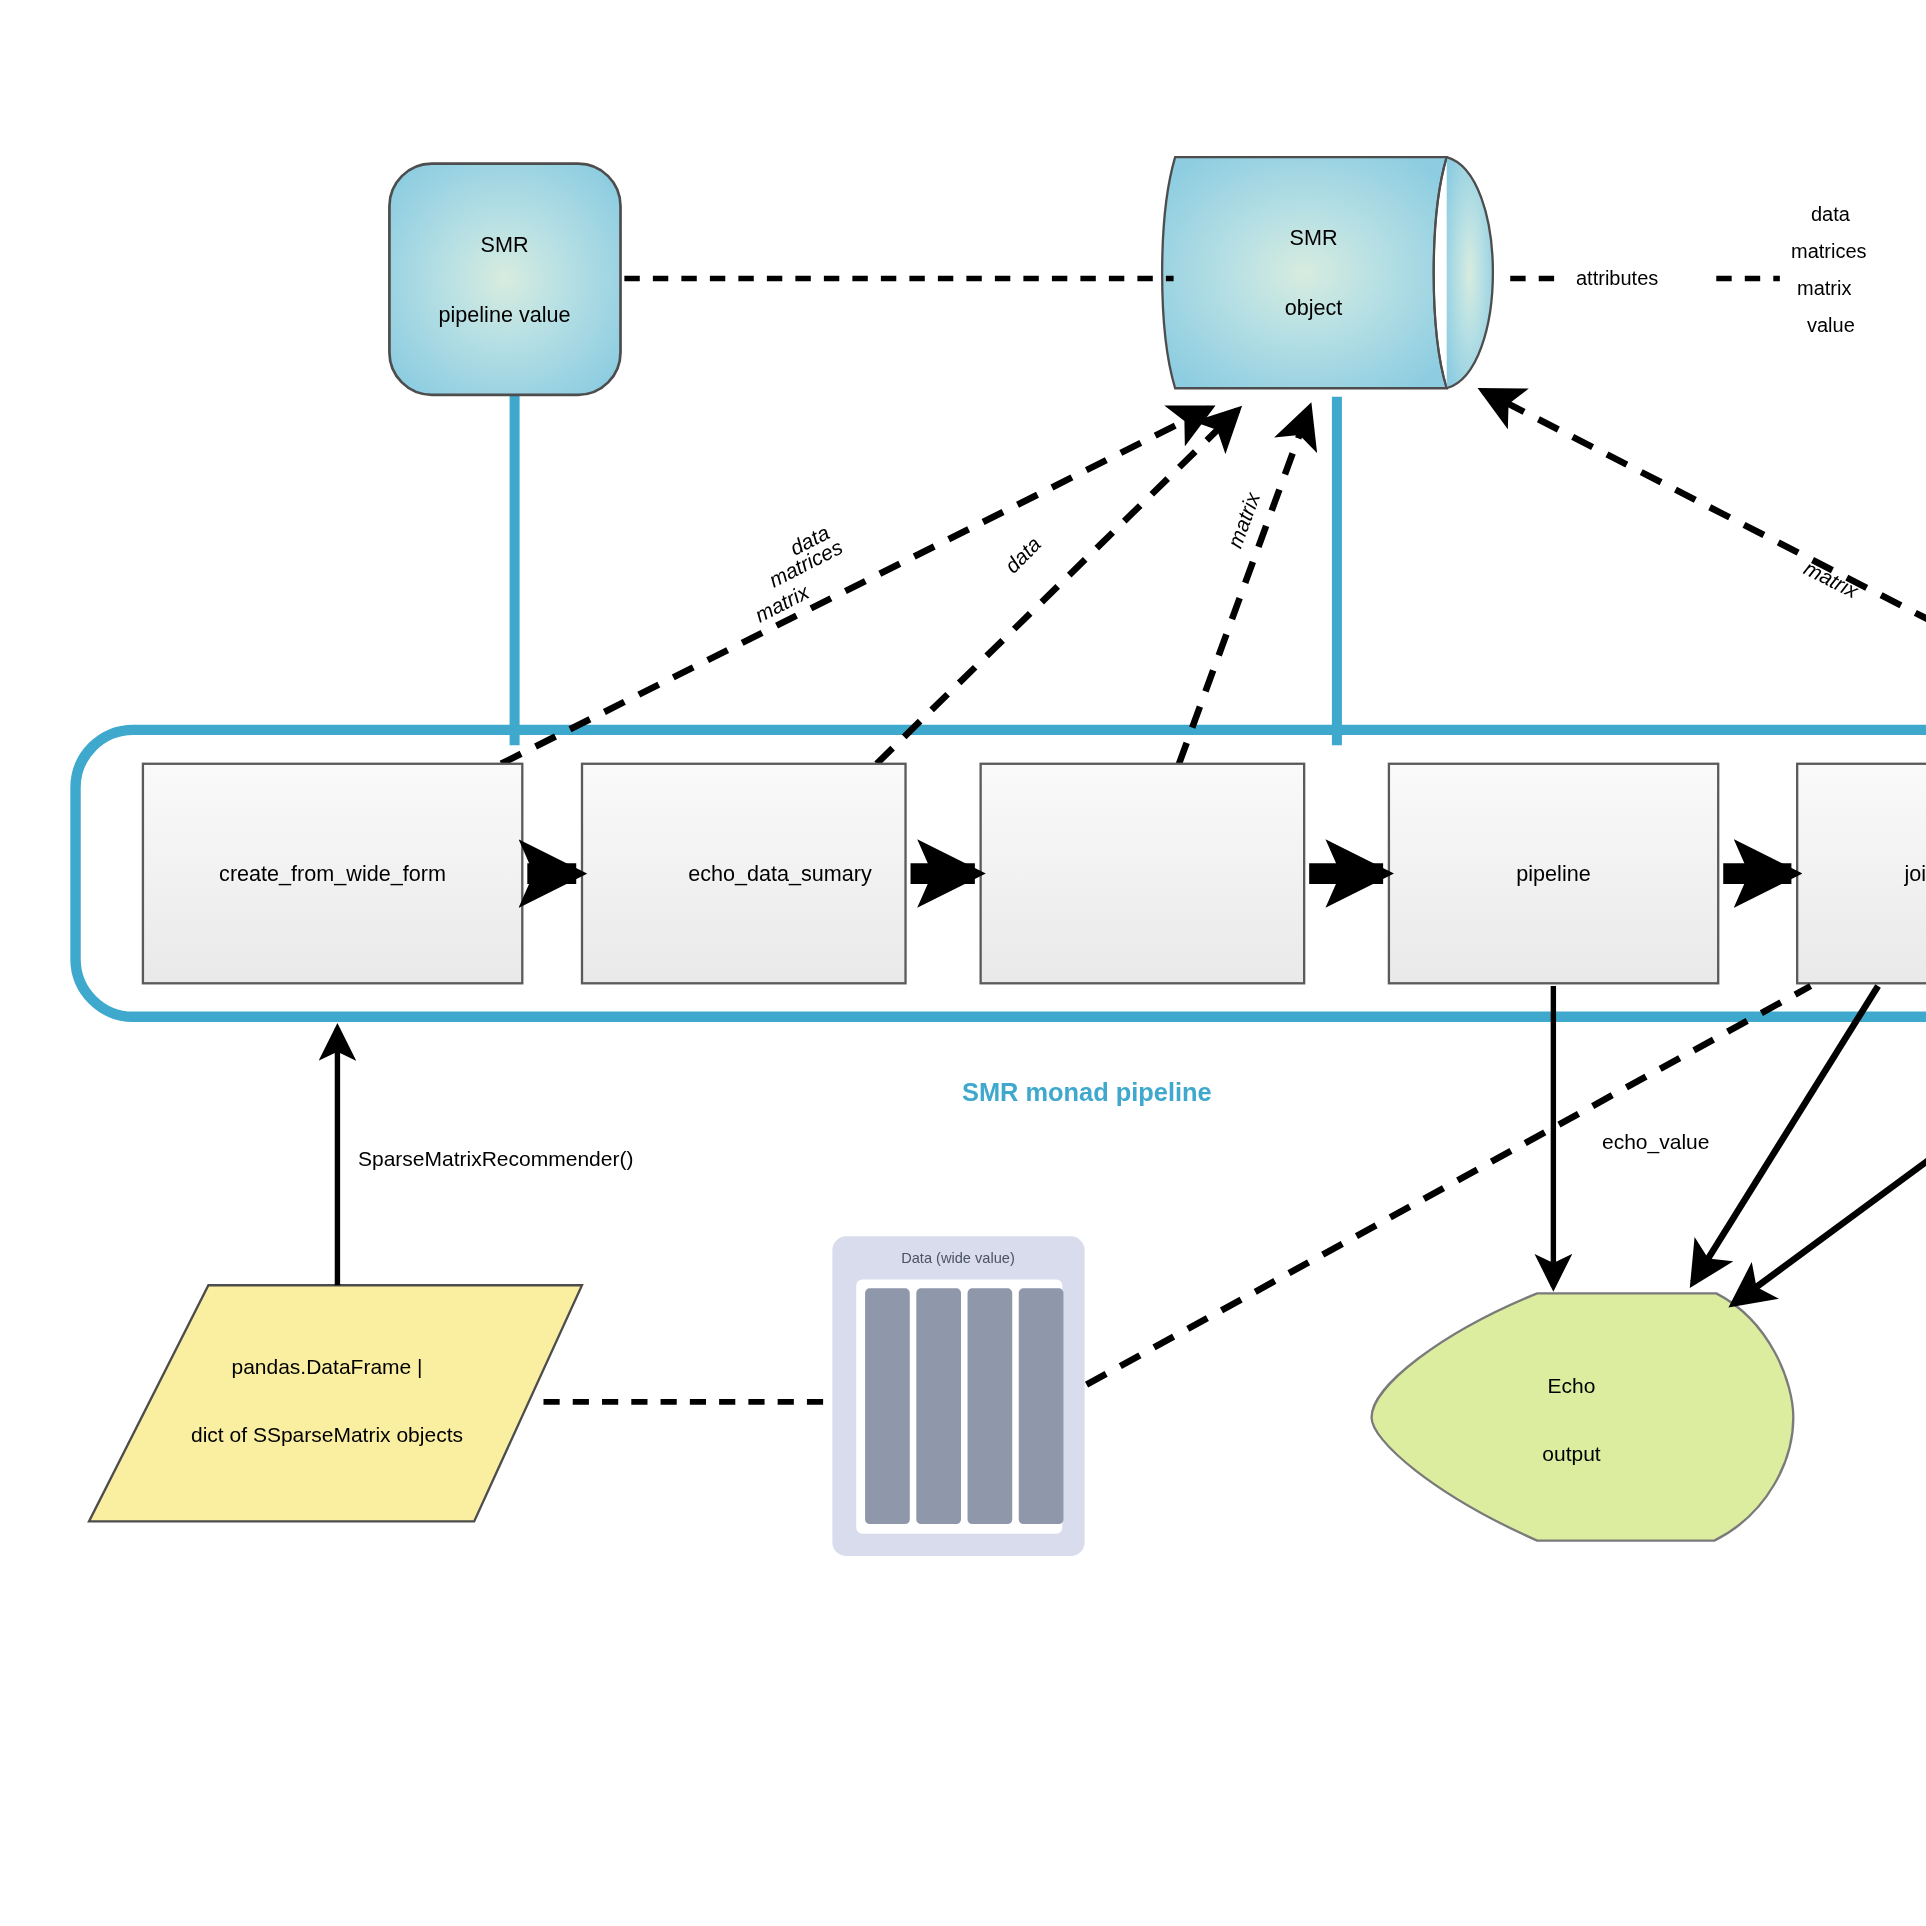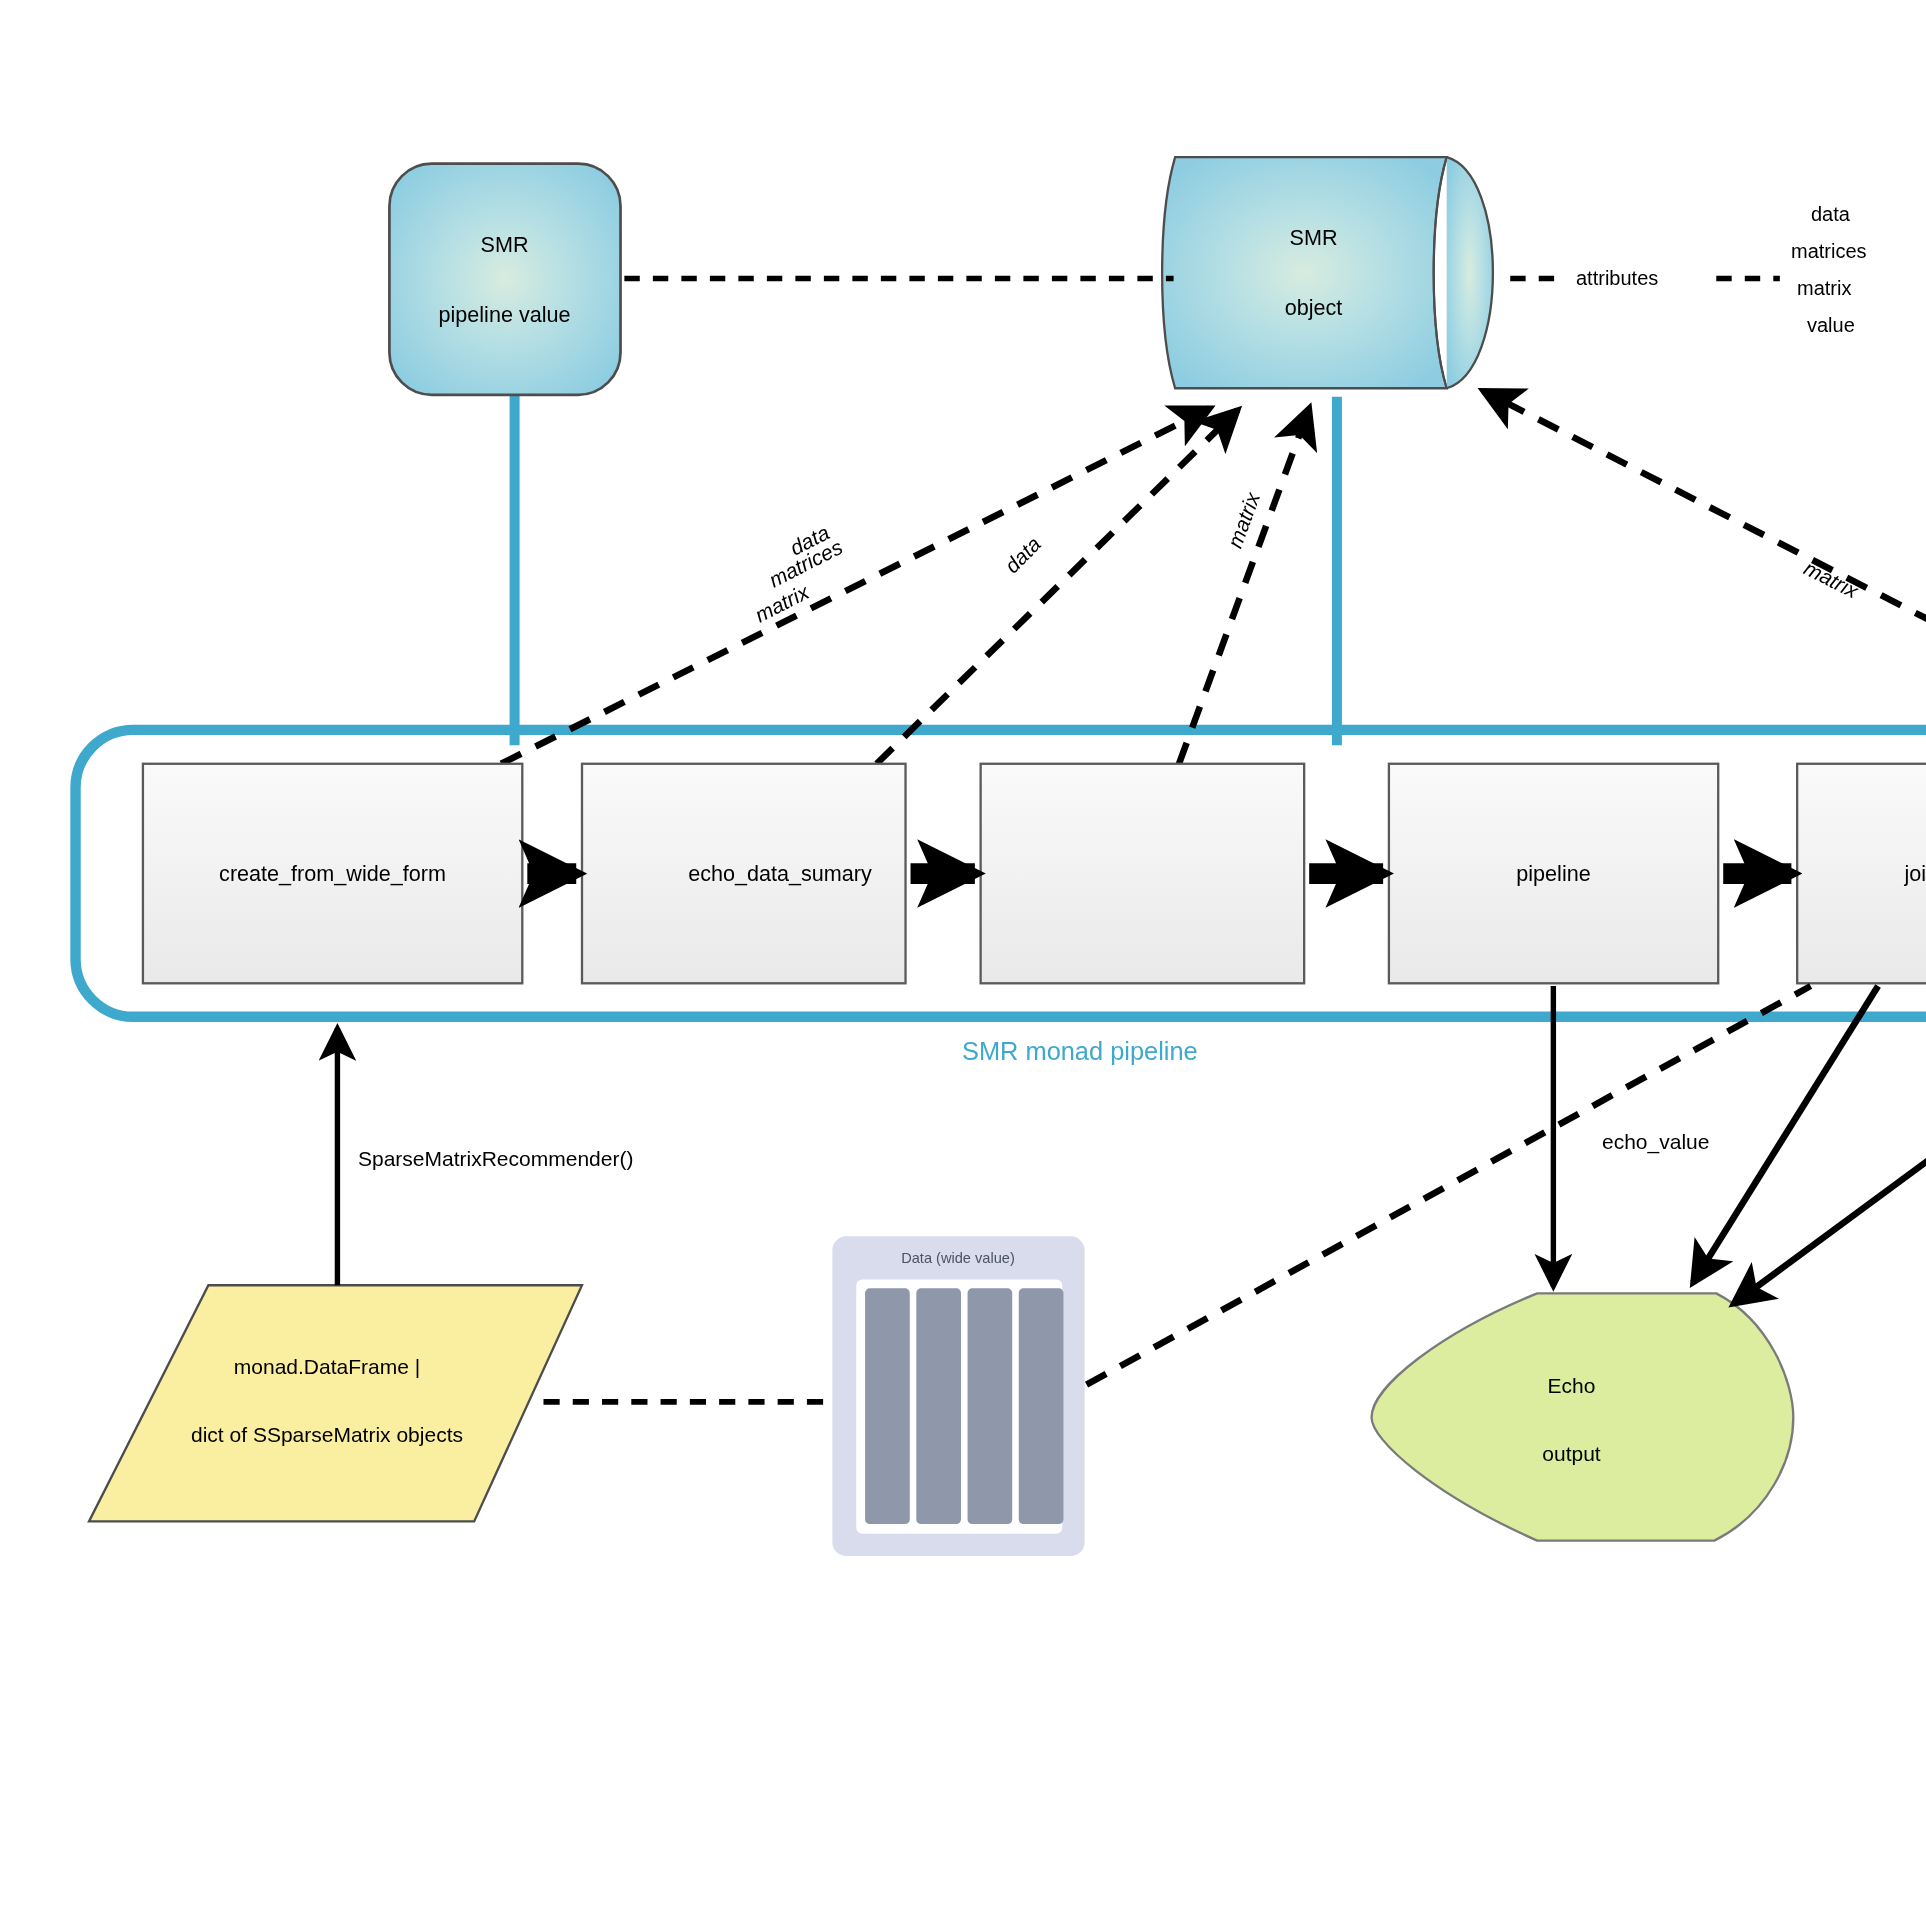--- a/index.html
+++ b/index.html
@@ -36,21 +36,22 @@
     position:absolute;
     font-family:"Liberation Sans",sans-serif;
     font-style:italic;
     color:#000;
     white-space:pre;
     line-height:1.18;
     transform-origin:left top;
   }
   .smr-pipeline-caption{
     color:#3fa8cd;
-    font-weight:normal;
+    font-weight:bold;
+    margin-top:41px;
   }
   .dbox-title{
     color:#4a5361;
     font-family:"Liberation Sans",sans-serif;
   }
 </style>
 </head>
 <body>
 
 <div id="stage">
@@ -178,21 +179,21 @@
 
   <div class="node-text" style="left:1797px;top:764px;width:324px;height:220px;font-size:21.6px;">join_across</div>
 
   <div class="lbl smr-pipeline-caption" style="left:962px;top:1036px;font-size:25.4px;">SMR monad pipeline</div>
 
   <div class="lbl" style="left:358px;top:1146px;font-size:21px;">SparseMatrixRecommender()</div>
 
   <div class="lbl" style="left:1566px;top:1129px;font-size:21px;margin-left:36px;">echo_value</div>
 
   <div class="node-text" style="left:73px;top:1310px;width:508px;height:181px;font-size:21px;flex-direction:column;">
-    <span>monad.DataFrame |</span>
+    <span>pandas.DataFrame |</span>
     <span>dict of SSparseMatrix objects</span>
   </div>
 
   <div class="node-text dbox-title" style="left:832px;top:1238px;width:252px;height:39px;font-size:14.6px;">Data (wide value)</div>
 
   <div class="node-text" style="left:1398px;top:1333px;width:347px;height:173px;font-size:21px;flex-direction:column;text-align:right;">
     <span>Echo</span>
     <span>output</span>
   </div>
 

